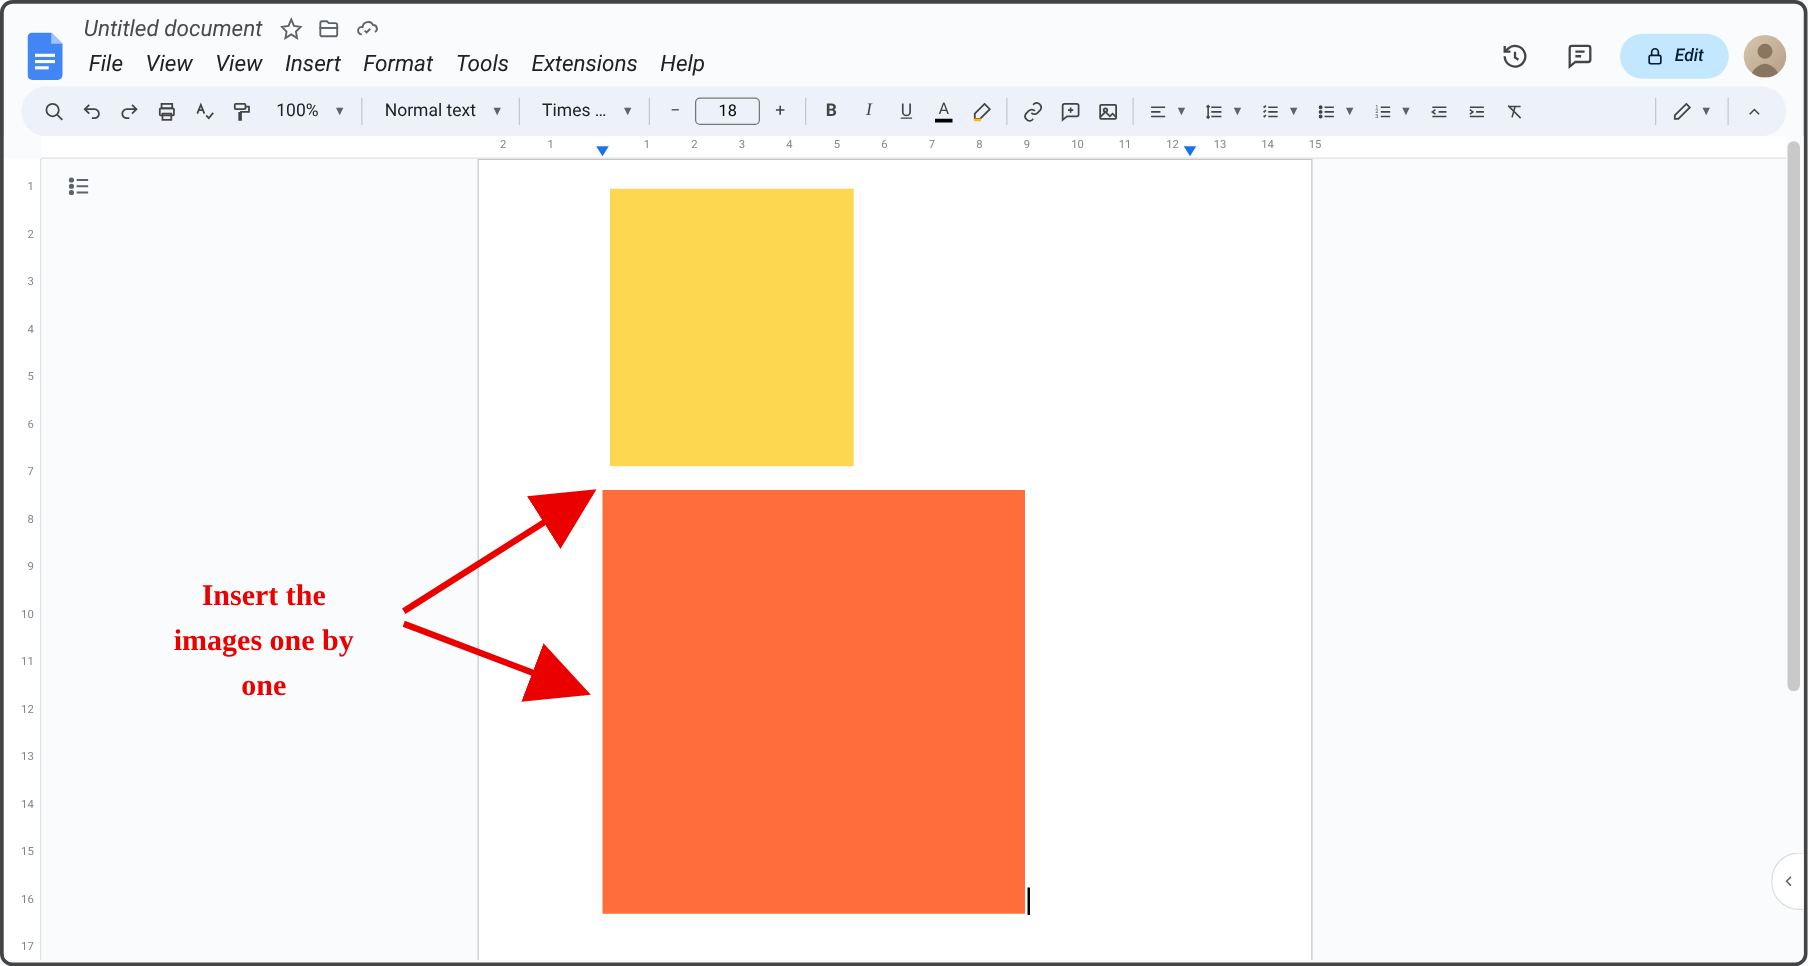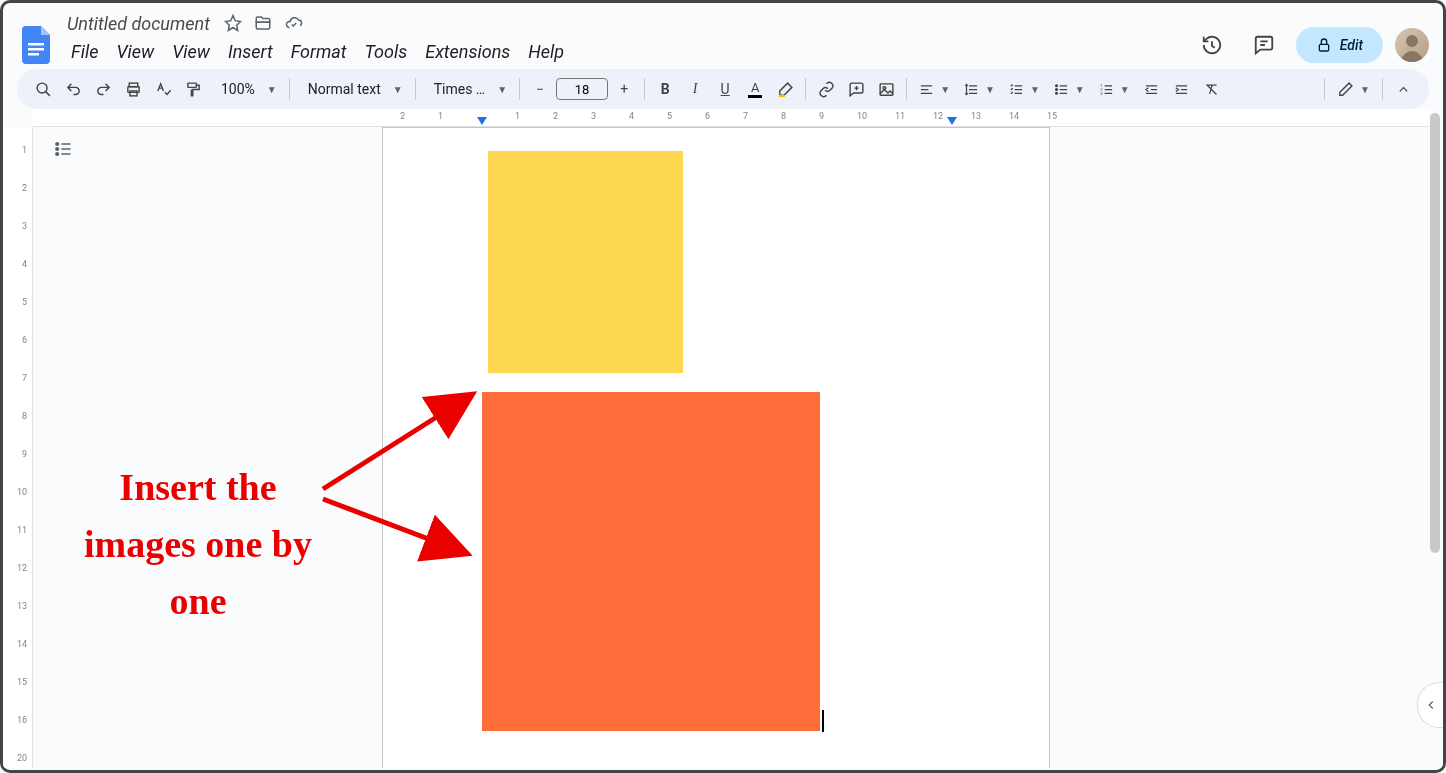--- a/index.html
+++ b/index.html
@@ -119,24 +119,24 @@
   position:absolute; left: 99px; top: 264px;
   width: 338px; height: 339px;
   background: #ff6d3a;
 }
 .cursor-line {
   position:absolute; left: 439px; top: 582px;
   width: 2px; height: 22px; background: #000;
 }
 .annotation {
   position: absolute;
-  left: 65px; top: 350px;
+  left: 78px; top: 350px;
   color: #eb0000;
   font-family: "Comic Sans MS", "Segoe Script", cursive;
-  font-size: 38px;
+  font-size: 24px;
   font-weight: 600;
   line-height: 1.5;
   text-align: center;
   width: 260px;
   pointer-events: none;
 }
 .arrows { position:absolute; left: 310px; top: 270px; pointer-events:none;}
 .outline-btn {
   position:absolute; left: 42px; top: 22px;
   width: 36px; height: 36px;
@@ -431,21 +431,21 @@
       <div class="tick" style="top: 246px;">7</div>
       <div class="tick" style="top: 284px;">8</div>
       <div class="tick" style="top: 322px;">9</div>
       <div class="tick" style="top: 360px;">10</div>
       <div class="tick" style="top: 398px;">11</div>
       <div class="tick" style="top: 436px;">12</div>
       <div class="tick" style="top: 474px;">13</div>
       <div class="tick" style="top: 512px;">14</div>
       <div class="tick" style="top: 550px;">15</div>
       <div class="tick" style="top: 588px;">16</div>
-      <div class="tick" style="top: 626px;">20</div>
+      <div class="tick" style="top: 626px;">17</div>
     </div>
 
   <div class="outline-btn">
     <svg width="20" height="20" viewBox="0 0 24 24" fill="none" stroke="#5f6368" stroke-width="2">
         <circle cx="5" cy="6" r="1.5" fill="#5f6368"></circle>
         <circle cx="5" cy="12" r="1.5" fill="#5f6368"></circle>
         <circle cx="5" cy="18" r="1.5" fill="#5f6368"></circle>
         <path d="M10 6h11M10 12h11M10 18h11"></path>
       </svg>
   </div>

